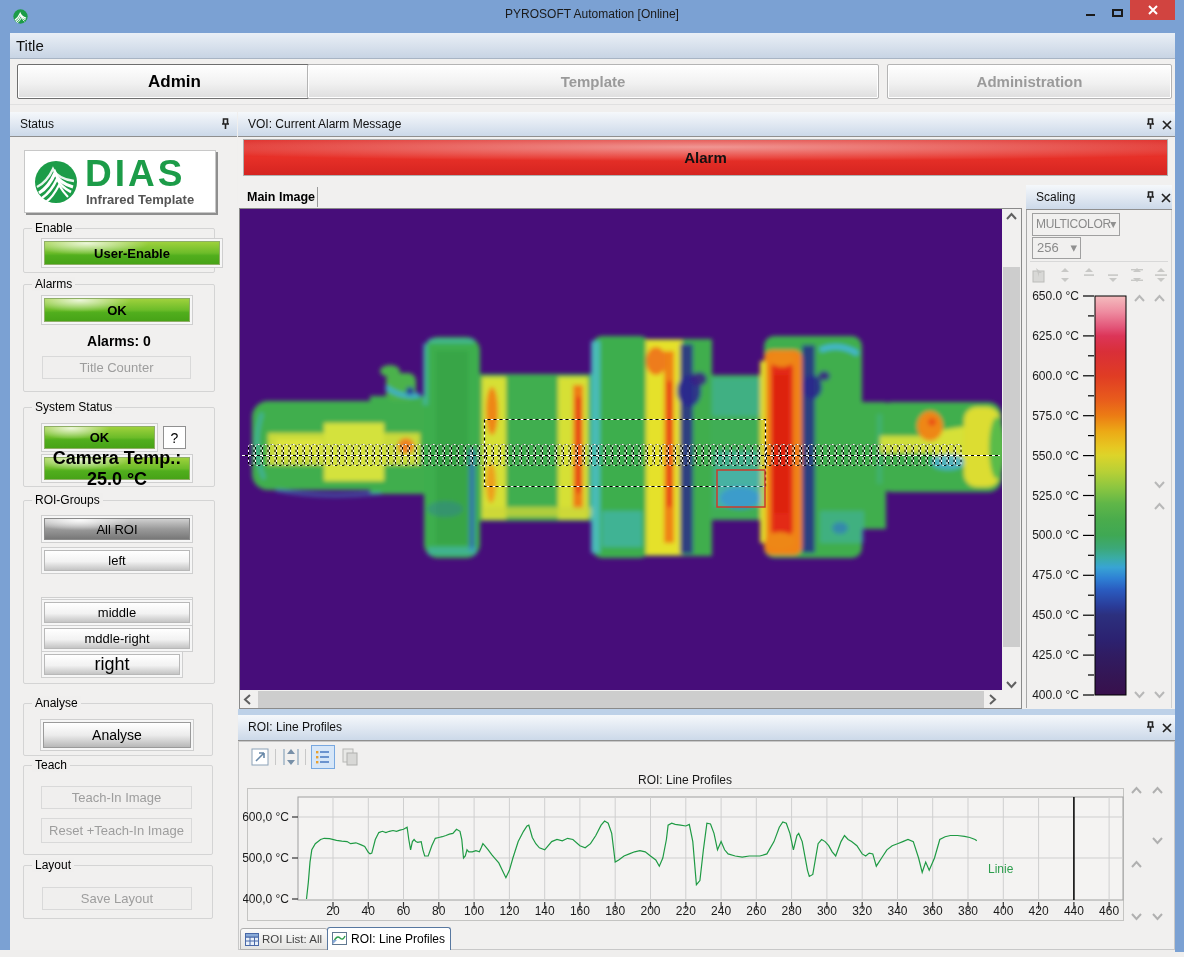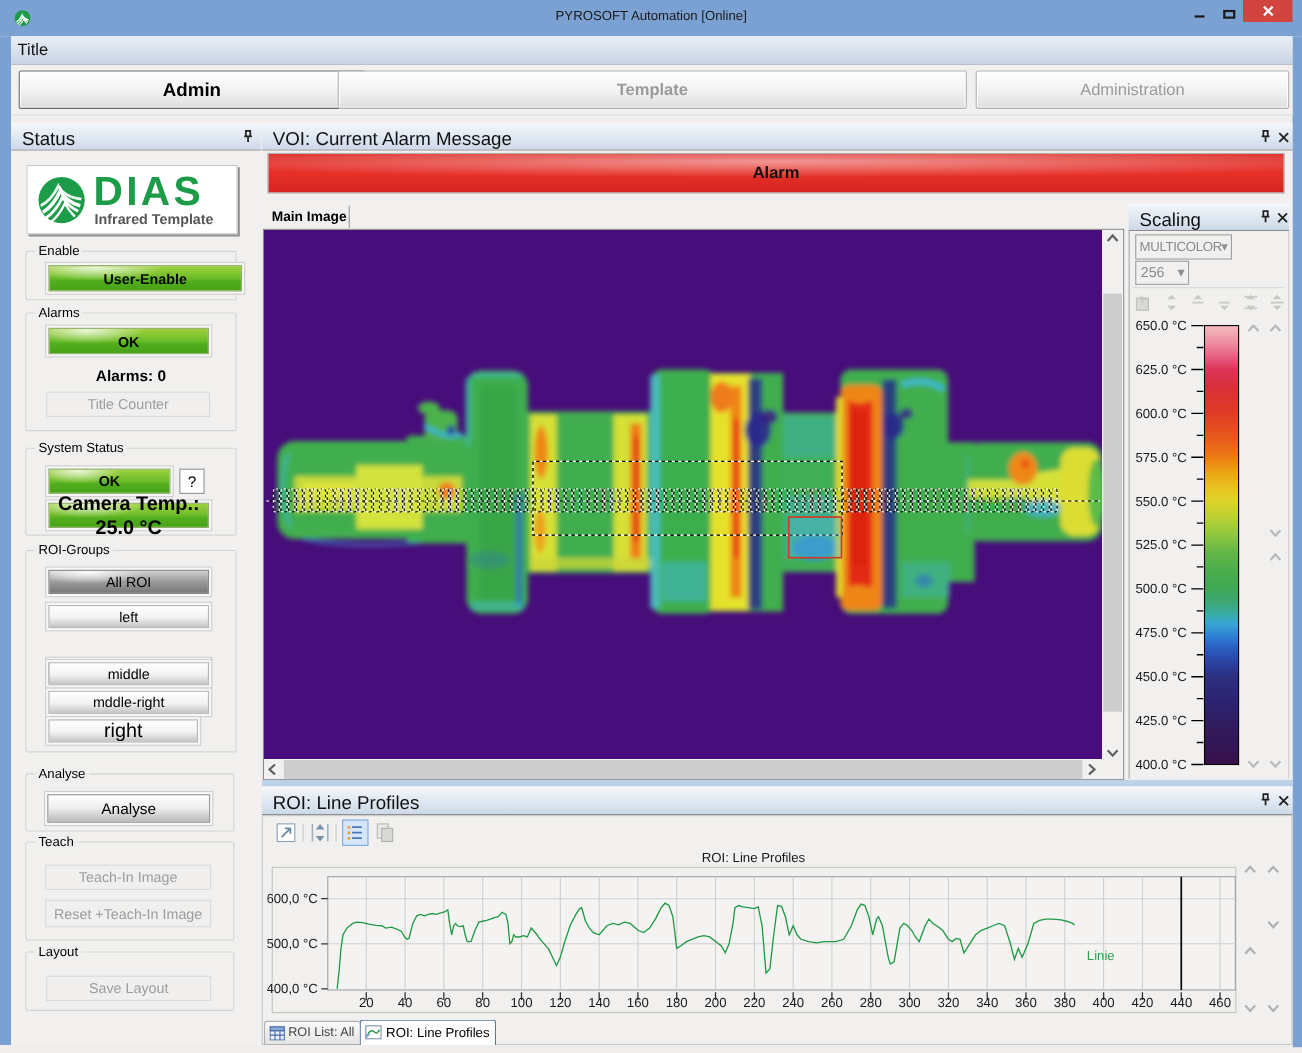--- a/index.html
+++ b/index.html
@@ -1,17 +1,17 @@
 <!DOCTYPE html>
 <html><head><meta charset="utf-8"><title>PYROSOFT Automation [Online]</title>
 <style>
 *{margin:0;padding:0;box-sizing:border-box}
 body{font-family:"Liberation Sans", sans-serif;background:#f0efee;width:1184px;height:957px;overflow:hidden;position:relative}
 .abs{position:absolute}
-.hdr{background:linear-gradient(180deg,#f5f8fb 0%,#e3eaf3 45%,#ccd9e9 100%);border-bottom:1px solid #8f8f8f;font-size:17px;color:#111;}
+.hdr{background:linear-gradient(180deg,#f5f8fb 0%,#e3eaf3 45%,#ccd9e9 100%);border-bottom:1px solid #8f8f8f;font-size:12px;color:#111;}
 .hdr .t{position:absolute;left:10px;top:5px}
 .gb{border:1px solid #d4d4d4;border-radius:2px}
 .gbt{position:absolute;top:-8px;left:8px;background:#f0efee;padding:0 3px;font-size:12px;color:#000}
 .btnd{background:#f0efee;border:1px solid #d9d9d9;color:#9d9d9d;text-align:center;font-size:13px}
 .btng{background:radial-gradient(65% 95% at 24% 6%, rgba(255,255,255,0.8), rgba(255,255,255,0) 55%),linear-gradient(180deg,#9ed13c 0%,#6cbc29 50%,#51ae1d 62%,#47a317 100%);border:1px solid #8fae66;color:#000;font-weight:bold;text-align:center;font-size:13px}
 .frame{box-shadow:0 0 0 2px #f6f6f6,0 0 0 3px #cfcfcf}
 .cc{display:flex;align-items:center;justify-content:center}
 </style></head>
 <body>
 <div class="abs" style="left:0;top:0;width:1184px;height:33px;background:#7ba1d3"></div>
@@ -31,21 +31,21 @@
     <path d="M2 2 L10 10 M10 2 L2 10" stroke="#fff" stroke-width="2"></path>
   </svg>
 <div class="abs" style="left:0;top:33px;width:10px;height:917px;background:#7ba1d3"></div>
 <div class="abs" style="left:1175px;top:33px;width:9px;height:919px;background:#7ba1d3"></div>
 <div class="abs" style="left:10px;top:33px;width:1165px;height:26px;background:linear-gradient(180deg,#e9eff6,#c8d4e4);border-bottom:1px solid #a8b4c4">
     <div style="position:absolute;left:6px;top:4px;font-size:15px;color:#111">Title</div>
   </div>
 <div class="abs" style="left:10px;top:59px;width:1165px;height:46px;background:#f1f0ef;border-bottom:1px solid #e0e0e0"></div>
 <div class="abs cc" style="left:17px;top:64px;width:315px;height:35px;background:linear-gradient(180deg,#ffffff,#f1f1f1 55%,#dedede);border:1px solid #6e6e6e;border-radius:2px;box-shadow:inset 0 0 0 1px #fff;font-size:17px;font-weight:bold;color:#000">Admin</div>
 <div class="abs cc" style="left:307px;top:64px;width:572px;height:35px;background:linear-gradient(180deg,#ffffff,#f1f1f1 55%,#dedede);border:1px solid #b4b4b4;border-radius:2px;box-shadow:inset 0 0 0 1px #fff;font-size:15px;font-weight:bold;color:#9a9a9a">Template</div>
-<div class="abs cc" style="left:887px;top:64px;width:285px;height:35px;background:linear-gradient(180deg,#ffffff,#f1f1f1 55%,#dedede);border:1px solid #b4b4b4;border-radius:2px;box-shadow:inset 0 0 0 1px #fff;font-size:15px;font-weight:normal;color:#9a9a9a">Administration</div>
+<div class="abs cc" style="left:887px;top:64px;width:285px;height:35px;background:linear-gradient(180deg,#ffffff,#f1f1f1 55%,#dedede);border:1px solid #b4b4b4;border-radius:2px;box-shadow:inset 0 0 0 1px #fff;font-size:15px;font-weight:bold;color:#9a9a9a">Administration</div>
 <div class="abs hdr" style="left:10px;top:112px;width:227px;height:25px">
     <span class="t">Status</span>
   </div>
 <svg style="position:absolute;left:221px;top:118px" width="10" height="13" viewBox="0 0 10 13">
     <path d="M2.5 1 h4 v5 h-4 z M1 6 h7 M4.5 6 v5" stroke="#222" stroke-width="1.6" fill="none"></path>
   </svg>
 <div class="abs" style="left:10px;top:137px;width:227px;height:813px;background:#f1f0ef"></div>
 <div class="abs" style="left:24px;top:150px;width:192px;height:63px;background:#fff;border:1px solid #c8c8c8;box-shadow:2px 2px 0 #8f8f8f">
     <svg width="46" height="46" viewBox="0 0 46 46" style="position:absolute;left:8px;top:8px">
       <circle cx="23" cy="23" r="21" fill="#1c9c48"></circle>

